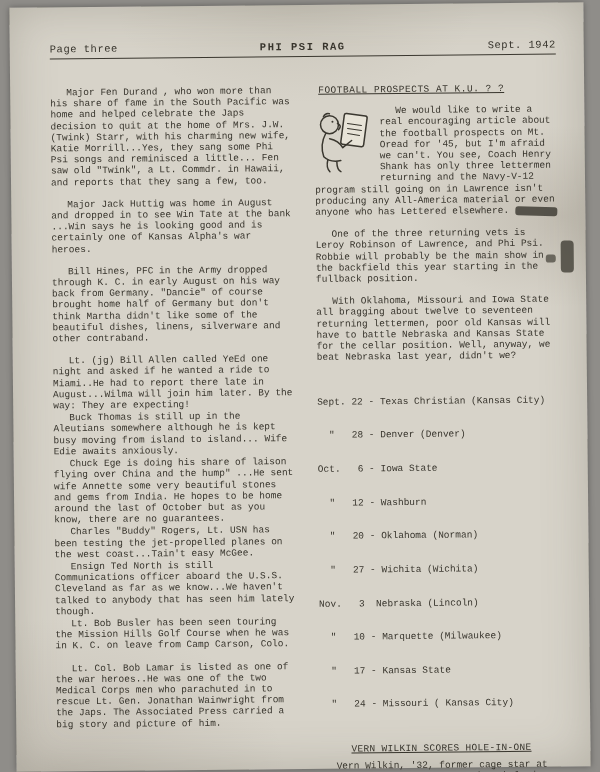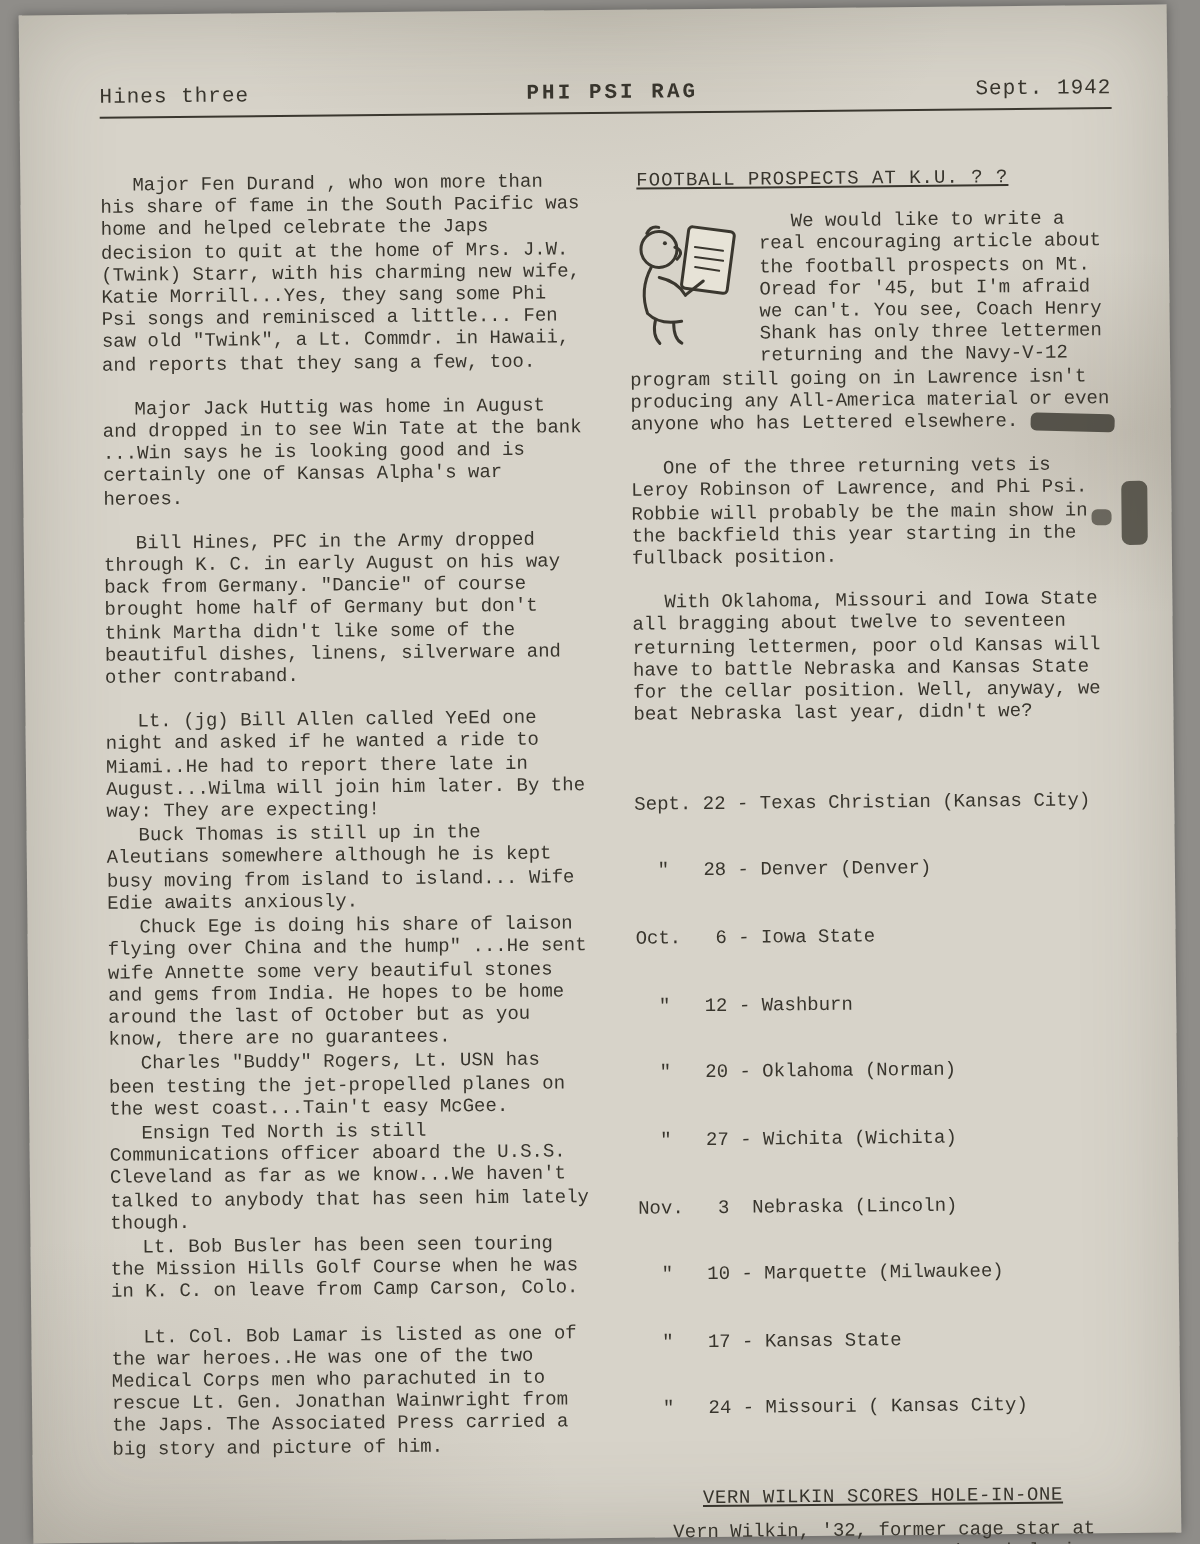--- a/index.html
+++ b/index.html
@@ -53,21 +53,21 @@
   .smudge-1 { left:504px; top:204px; width:42px; height:9px; border-radius:3px; opacity:.85; transform:rotate(2deg); }
   .smudge-2 { left:549px; top:238px; width:13px; height:32px; border-radius:4px; opacity:.8; }
   .smudge-3 { left:534px; top:252px; width:10px; height:8px; border-radius:3px; opacity:.7; }
 </style>
 </head>
 <body>
 
 <div class="paper">
 
   <div class="header">
-    <span>Hines three</span>
+    <span>Page three</span>
     <span class="title">PHI PSI RAG</span>
     <span>Sept. 1942</span>
   </div>
 
   <div class="columns">
 
     <div class="col">
       <p class="para gap">Major Fen Durand , who won more than his share of fame in the South Pacific was home and helped celebrate the Japs decision to quit at the home of Mrs. J.W. (Twink) Starr, with his charming new wife, Katie Morrill...Yes, they sang some Phi Psi songs and reminisced a little... Fen saw old "Twink", a Lt. Commdr. in Hawaii, and reports that they sang a few, too.</p>
       <p class="para gap">Major Jack Huttig was home in August and dropped in to see Win Tate at the bank ...Win says he is looking good and is certainly one of Kansas Alpha's war heroes.</p>
       <p class="para gap">Bill Hines, PFC in the Army dropped through K. C. in early August on his way back from Germany. "Dancie" of course brought home half of Germany but don't think Martha didn't like some of the beautiful dishes, linens, silverware and other contraband.</p>

